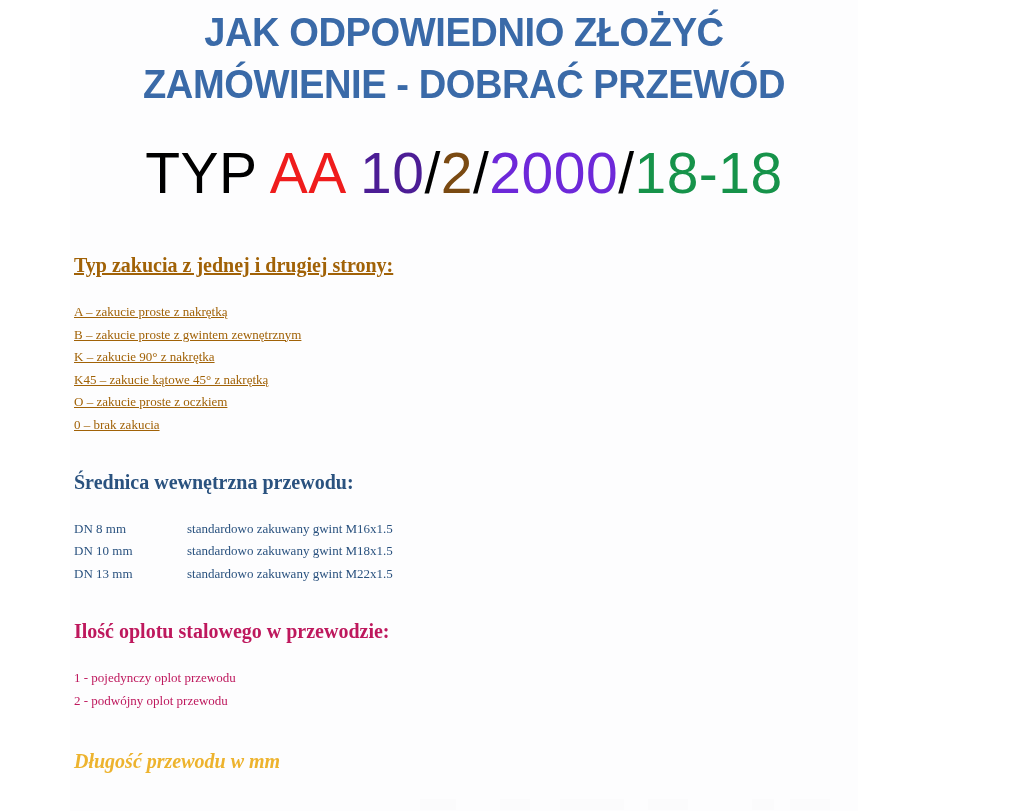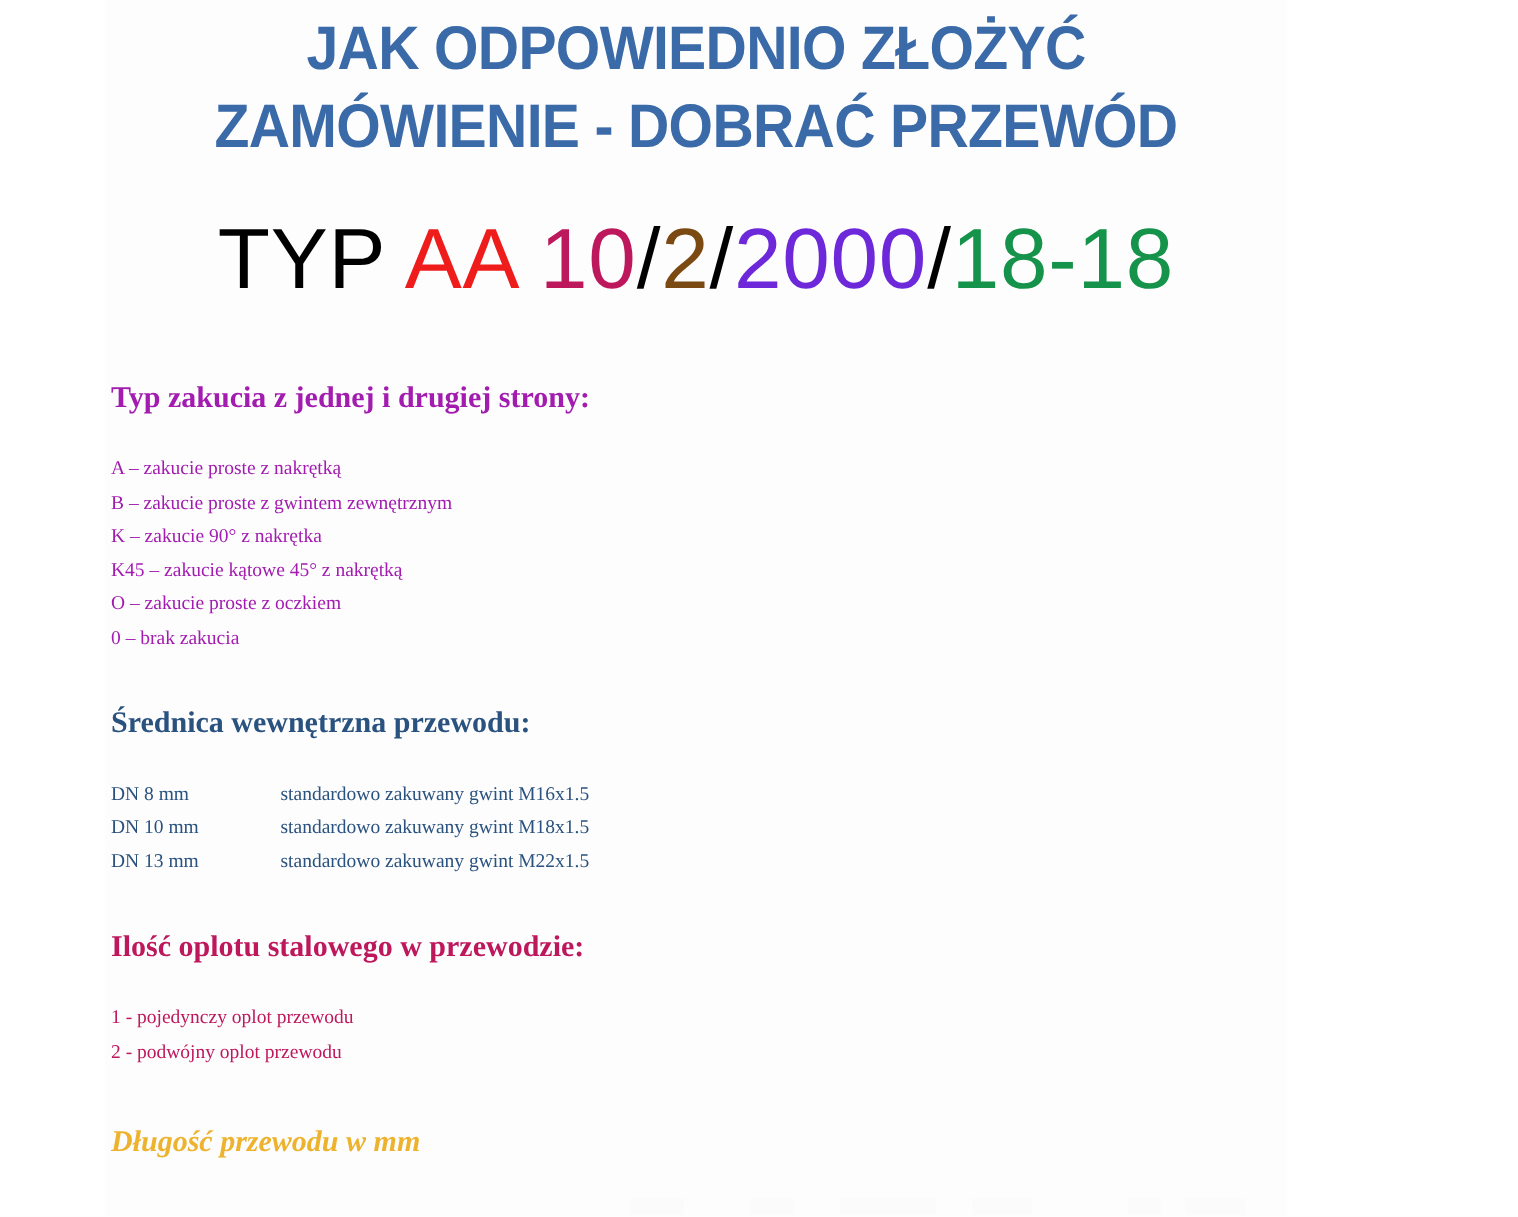--- a/index.html
+++ b/index.html
@@ -63,21 +63,21 @@
     font-family: "Liberation Sans", "DejaVu Sans", sans-serif;
     font-weight: normal;
     font-size: 57px;
     line-height: 70px;
     white-space: nowrap;
     letter-spacing: 0.5px;
   }
   .code-line span { display: inline; }
   .c-typ   { color: #000000; }
   .c-aa    { color: #ef1c1c; }
-  .c-dn    { color: #be185d; }
+  .c-dn    { color: #4c1d95; }
   .c-sep   { color: #000000; }
   .c-braid { color: #7a4a12; }
   .c-len   { color: #6d28d9; }
   .c-thread{ color: #16934a; }
   .c-sp    { color: #000000; }
 
   
   .sections {
     position: absolute;
     left: 74px;
@@ -106,21 +106,21 @@
     line-height: 22.6px;
     white-space: nowrap;
   }
   .sec-item .col-a {
     display: inline-block;
     width: 113px;
   }
 
   .gap-after-head { height: 23px; }
 
-  .sec-red    { color: #a21caf; }
+  .sec-red    { color: #a16207; text-decoration: underline; }
   .sec-blue   { color: #2a527f; }
   .sec-brown  { color: #be185d; }
   .sec-yellow { color: #edb32e; font-style: italic; }
   .sec-green  { color: #1d8a3e; }
 
   .s-red    { margin-top: 0px; }
   .s-blue   { margin-top: 32px; }
   .s-brown  { margin-top: 33px; }
   .s-yellow { margin-top: 35px; }
   .s-green  { margin-top: 34px; }

